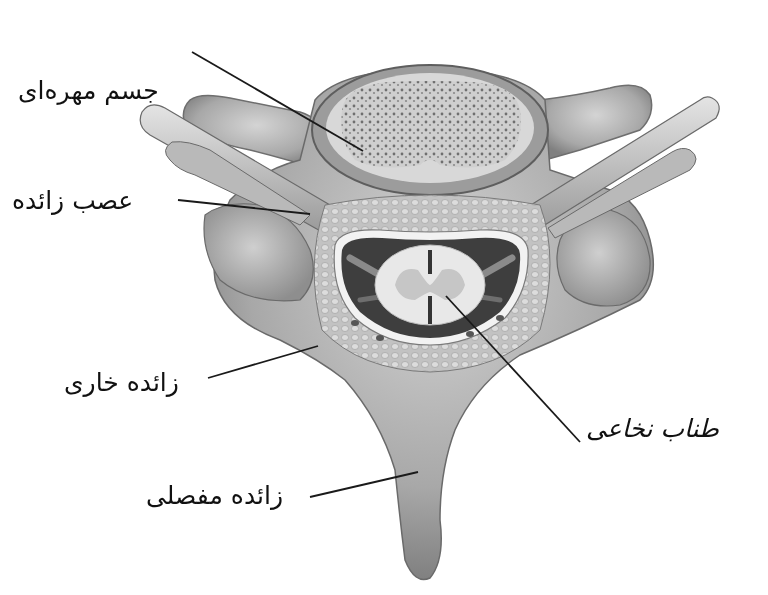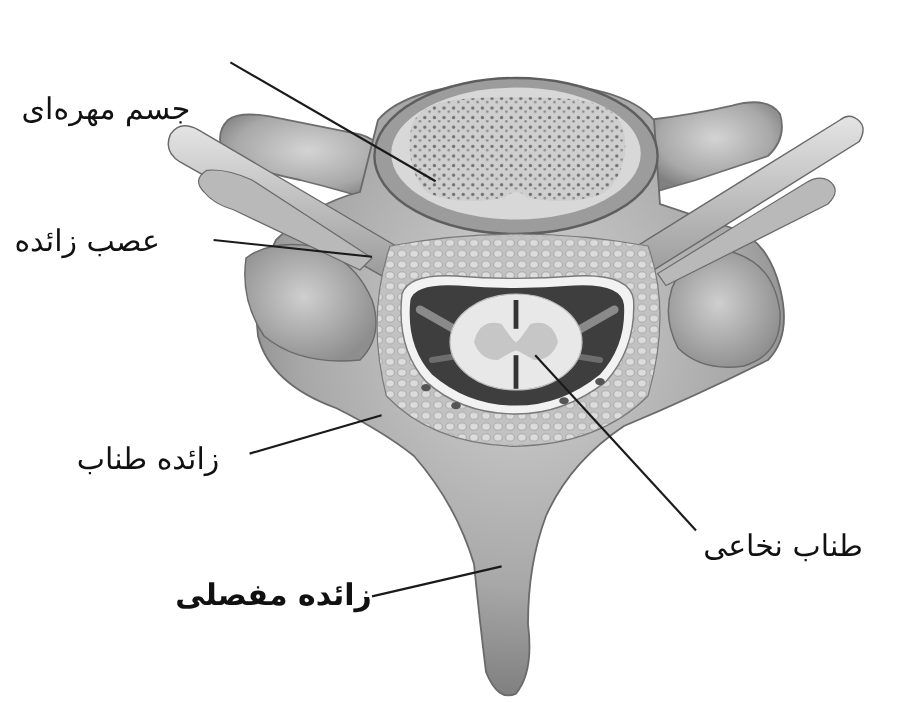--- a/index.html
+++ b/index.html
@@ -95,15 +95,15 @@
     <line x1="192" y1="52" x2="363" y2="151"></line>
     <line x1="178" y1="200" x2="310" y2="214"></line>
     <line x1="208" y1="378" x2="318" y2="346"></line>
     <line x1="446" y1="296" x2="580" y2="442"></line>
     <line x1="310" y1="497" x2="418" y2="472"></line>
   </g>
 </svg>
 
 <div class="label" style="left:18px; top:34px;margin-top:44px;">جسم مهره‌ای</div>
 <div class="label" style="left:12px; top:188px;">عصب زائده</div>
-<div class="label" style="left:64px; top:370px;">زائده طناب</div>
-<div class="label" style="left:586px; top:442px;">طناب نخاعی</div>
-<div class="label" style="left:146px; top:483px;font-weight:bold;">زائده مفصلی</div>
+<div class="label" style="left:64px; top:370px;">زائده خاری</div>
+<div class="label" style="left:586px; top:416px;font-style:italic;">طناب نخاعی</div>
+<div class="label" style="left:146px; top:483px;">زائده مفصلی</div>
 
 </body></html>

